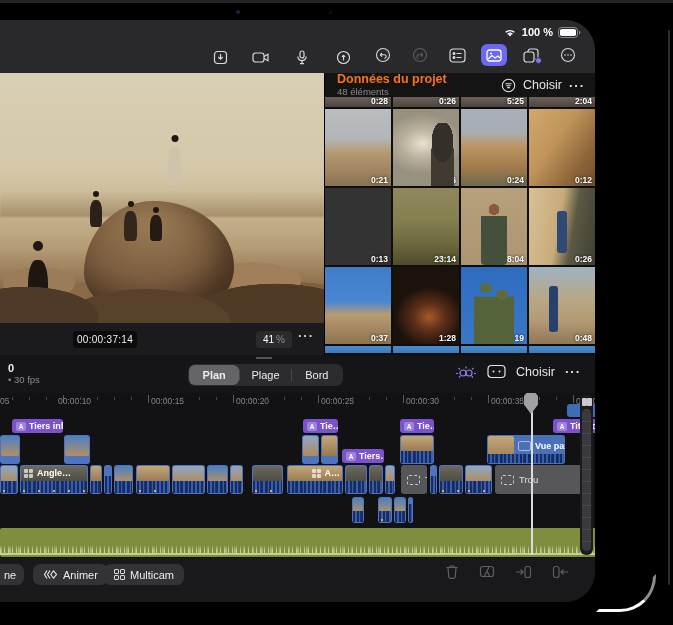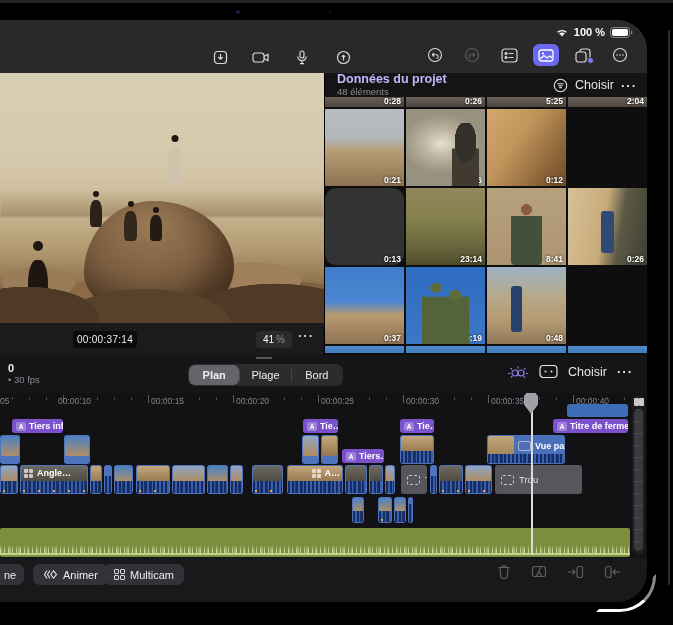--- a/index.html
+++ b/index.html
@@ -4,21 +4,21 @@
 <style>
   html,body{margin:0;padding:0;background:#000;width:673px;height:625px;overflow:hidden;
     font-family:"Liberation Sans",sans-serif;-webkit-font-smoothing:antialiased;}
   .device{position:relative;width:673px;height:625px;background:#000;}
   .top-edge{position:absolute;left:0;top:0;width:100%;height:3px;background:#232325;}
   .side-edge{position:absolute;right:3px;top:30px;bottom:40px;width:2px;background:#2e2e32;border-radius:2px;}
   .cam-dot{position:absolute;left:236px;top:10px;width:4px;height:4px;border-radius:50%;background:#14233f;}
   .cam-dot2{position:absolute;left:329px;top:11px;width:3px;height:3px;border-radius:50%;background:#101012;}
   .corner-glare{position:absolute;left:596px;top:574px;width:54px;height:32px;border:3px solid transparent;
     border-bottom:3px solid #fdfdfd;border-right:3px solid rgba(255,255,255,.55);border-radius:0 0 36px 0;}
-  .screen{position:absolute;left:0;top:20px;width:647px;height:582px;background:#161618;
+  .screen{position:absolute;left:0;top:20px;width:595px;height:582px;background:#161618;
     border-radius:0 30px 30px 0;overflow:hidden;}
   
   .chrome{position:absolute;left:0;top:0;width:100%;height:53px;background:#29292b;}
   .statusbar{position:absolute;right:14px;top:6px;display:flex;align-items:center;gap:5px;color:#fff;font-size:11px;font-weight:bold;}
   .tb-left{position:absolute;left:207px;top:26px;display:flex;gap:15px;align-items:center;}
   .tb-right{position:absolute;right:14px;top:24px;display:flex;gap:11px;align-items:center;}
   .tbtn{width:26px;height:22px;display:flex;align-items:center;justify-content:center;border-radius:6px;position:relative;}
   .tbtn.sel{background:#6c68f2;}
   .badge-dot{position:absolute;right:2px;bottom:2px;width:5px;height:5px;border-radius:50%;background:#7d7af5;border:1px solid #29292b;}
   .dim{opacity:.45;}
@@ -50,36 +50,36 @@
   .viewbar{position:absolute;left:0;bottom:0;width:100%;height:32px;background:#1b1b1d;display:flex;align-items:center;}
   .tc-pill{position:absolute;left:73px;top:8px;width:64px;height:17px;background:#0b0b0c;border-radius:4px;
     color:#ededf0;font-size:10px;letter-spacing:.3px;display:flex;align-items:center;justify-content:center;}
   .zoom-pill{position:absolute;left:256px;top:8px;width:36px;height:17px;background:#2b2b2e;border-radius:4px;
     font-size:10px;display:flex;align-items:center;justify-content:center;gap:2px;color:#fff;}
   .zoom-pill .unit{color:#8e8e93;}
   .vdots{position:absolute;left:298px;top:5px;color:#d6d6d8;font-size:13px;font-weight:bold;letter-spacing:1px;}
   .browser{flex:1;background:#0e0e0f;border-left:1px solid #000;position:relative;display:flex;flex-direction:column;}
   .bheader{height:26px;display:flex;align-items:center;padding:0 10px 0 12px;background:#141415;}
   .btitles{flex:1;line-height:1.05;}
-  .btitle{color:#c4b5fd;font-size:12.5px;font-weight:bold;}
+  .btitle{color:#f97316;font-size:12.5px;font-weight:bold;}
   .bsub{color:#8b8b90;font-size:9.5px;}
   .bh-right{display:flex;align-items:center;gap:7px;color:#e4e4e6;font-size:12.5px;}
   .grid{flex:1;padding:0;}
   .grow{display:grid;grid-template-columns:repeat(4,1fr);gap:2px;margin-bottom:2px;}
   .cell{position:relative;overflow:hidden;background:#333;}
   .cell .dur{position:absolute;right:3px;bottom:1px;color:#fff;font-size:8.5px;font-weight:bold;text-shadow:0 0 3px rgba(0,0,0,.9);}
   .h-sliver{height:10px}.h-row{height:77px}.h-sliver2{height:7px}
   .v-topsliver{background:linear-gradient(180deg,#6a6158,#4c463f);}
   .v-gray-rocks{background:linear-gradient(180deg,#b9bdc0 0%,#b3b6b9 38%,#b69c74 55%,#8d7251 100%);}
   .v-sunset{background:radial-gradient(40px 30px at 45% 45%,#e8e2d2 0%,#beb5a2 45%,#97917f 100%);}
   .v-sunset::after{content:"";position:absolute;right:8%;top:18%;width:34%;height:82%;
     background:radial-gradient(18px 34px at 50% 30%,#33302a 60%,rgba(0,0,0,0) 61%),linear-gradient(180deg,rgba(0,0,0,0) 40%,#403a30 41%);}
   .v-hillside{background:linear-gradient(180deg,#aab0b8 0%,#a8adb4 30%,#bd9564 48%,#a37b4c 75%,#6e6a4e 100%);}
   .v-rock-closeup{background:linear-gradient(125deg,#d2a86c 0%,#c0955b 40%,#8e6639 75%,#6e4d2a 100%);}
-  .v-tan-rocks{background:linear-gradient(180deg,#8c8578 0%,#b59независ 0%,#b5976a 45%,#93744e 80%,#6b523a 100%);border-radius:11px;}
+  .v-tan-rocks{background:linear-gradient(180deg,#8c8578 0%,#b59независ 0%,#b5976a 45%,#93744e 80%,#6b523a 100%);}
   .v-mossy-rocks{background:linear-gradient(180deg,#90875c 0%,#85804f 40%,#6f6b3f 70%,#4f4c2e 100%);}
   .v-person-talking{background:linear-gradient(180deg,#b7a07c 0%,#ad9572 100%);}
   .v-person-talking::after{content:"";position:absolute;left:30%;top:18%;width:40%;height:82%;
     background:radial-gradient(9px 9px at 50% 12%,#8a5a3c 60%,rgba(0,0,0,0) 61%),linear-gradient(180deg,rgba(0,0,0,0) 22%,#45503c 23%);border-radius:4px;}
   .v-canyon-hiker{background:linear-gradient(100deg,#d8c096 0%,#c8ab7a 45%,#5c5a45 65%,#3f3f33 100%);}
   .v-canyon-hiker::after{content:"";position:absolute;left:42%;top:30%;width:16%;height:55%;background:#2f4a74;border-radius:3px;}
   .v-sky-rocks{background:linear-gradient(180deg,#3f7dca 0%,#4a86d2 45%,#b79b72 62%,#8f7250 100%);}
   .v-campfire{background:radial-gradient(34px 30px at 55% 65%,#a65a2c 0%,#5e2f18 45%,#1c120c 100%);}
   .v-joshua-tree{background:linear-gradient(180deg,#2e6cc0 0%,#3c77c6 100%);}
   .v-joshua-tree::after{content:"";position:absolute;left:20%;top:10%;width:60%;height:92%;
@@ -318,41 +318,47 @@
                 <span class="dur">2:04</span>
               </div>
             </div>
             <div class="grow h-row">
               <div class="cell v-gray-rocks">
                 <span class="dur">0:21</span>
               </div>
               <div class="cell v-sunset">
                 <span class="dur">0:26</span>
               </div>
+              <div class="cell v-hillside">
+                <span class="dur">0:24</span>
+              </div>
               <div class="cell v-rock-closeup">
                 <span class="dur">0:12</span>
               </div>
             </div>
             <div class="grow h-row">
               <div class="cell v-tan-rocks">
                 <span class="dur">0:13</span>
               </div>
               <div class="cell v-mossy-rocks">
                 <span class="dur">23:14</span>
               </div>
               <div class="cell v-person-talking">
-                <span class="dur">8:41</span>
+                <span class="dur">8:04</span>
               </div>
               <div class="cell v-canyon-hiker">
                 <span class="dur">0:26</span>
               </div>
             </div>
             <div class="grow h-row">
               <div class="cell v-sky-rocks">
                 <span class="dur">0:37</span>
+              </div>
+              <div class="cell v-campfire">
+                <span class="dur">1:28</span>
               </div>
               <div class="cell v-joshua-tree">
                 <span class="dur">0:19</span>
               </div>
               <div class="cell v-trail-hikers">
                 <span class="dur">0:48</span>
               </div>
             </div>
             <div class="grow h-sliver2">
               <div class="cell v-botsliver"></div>

